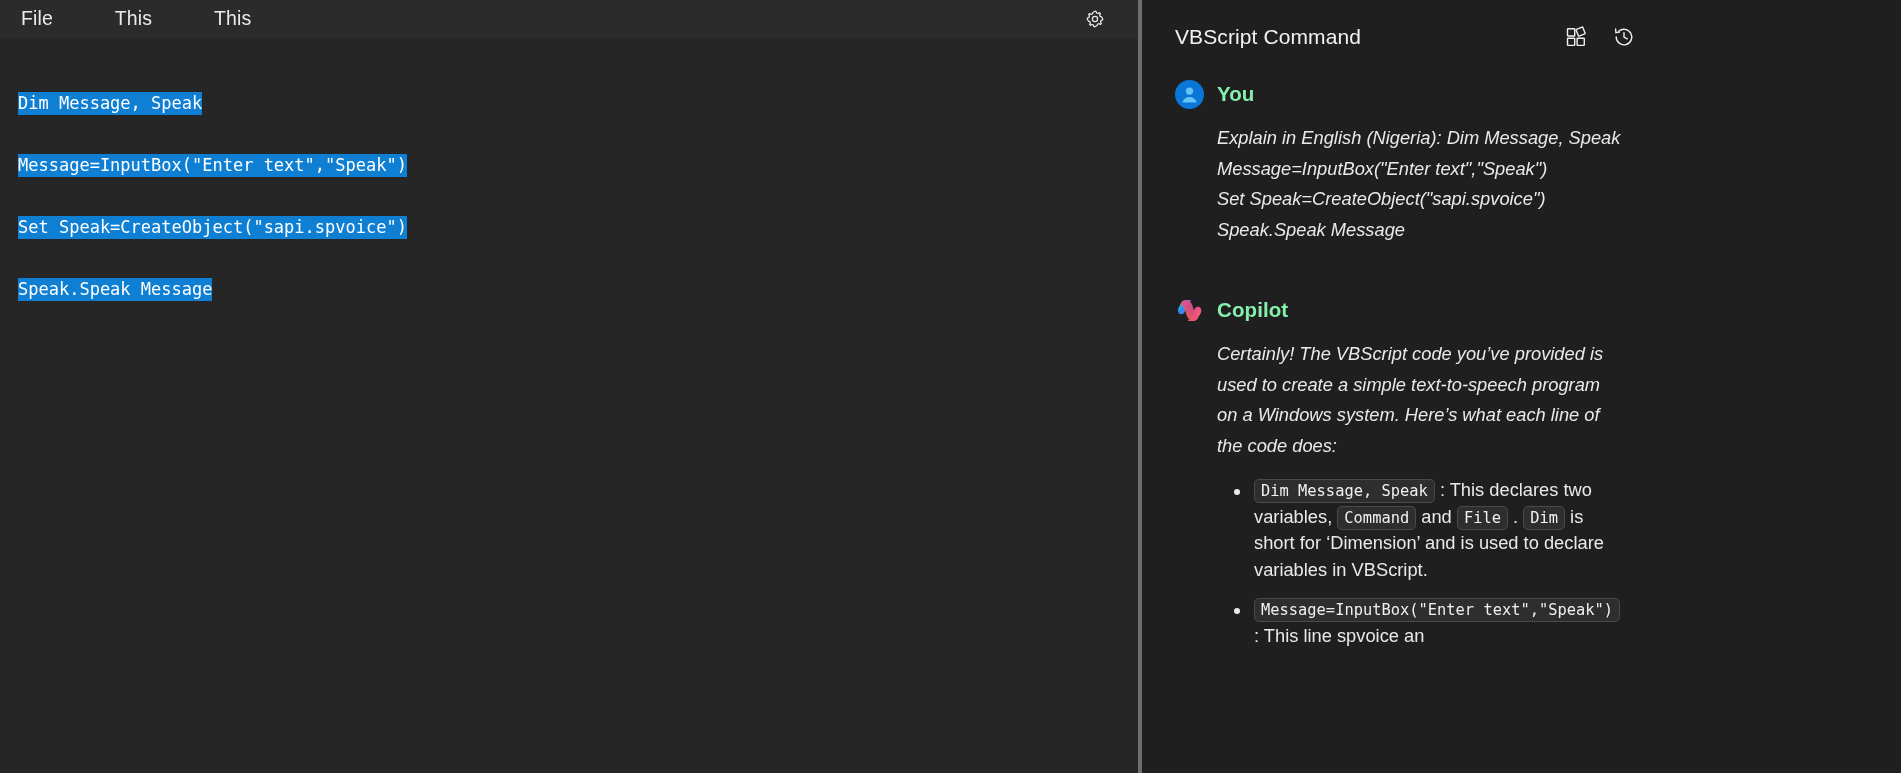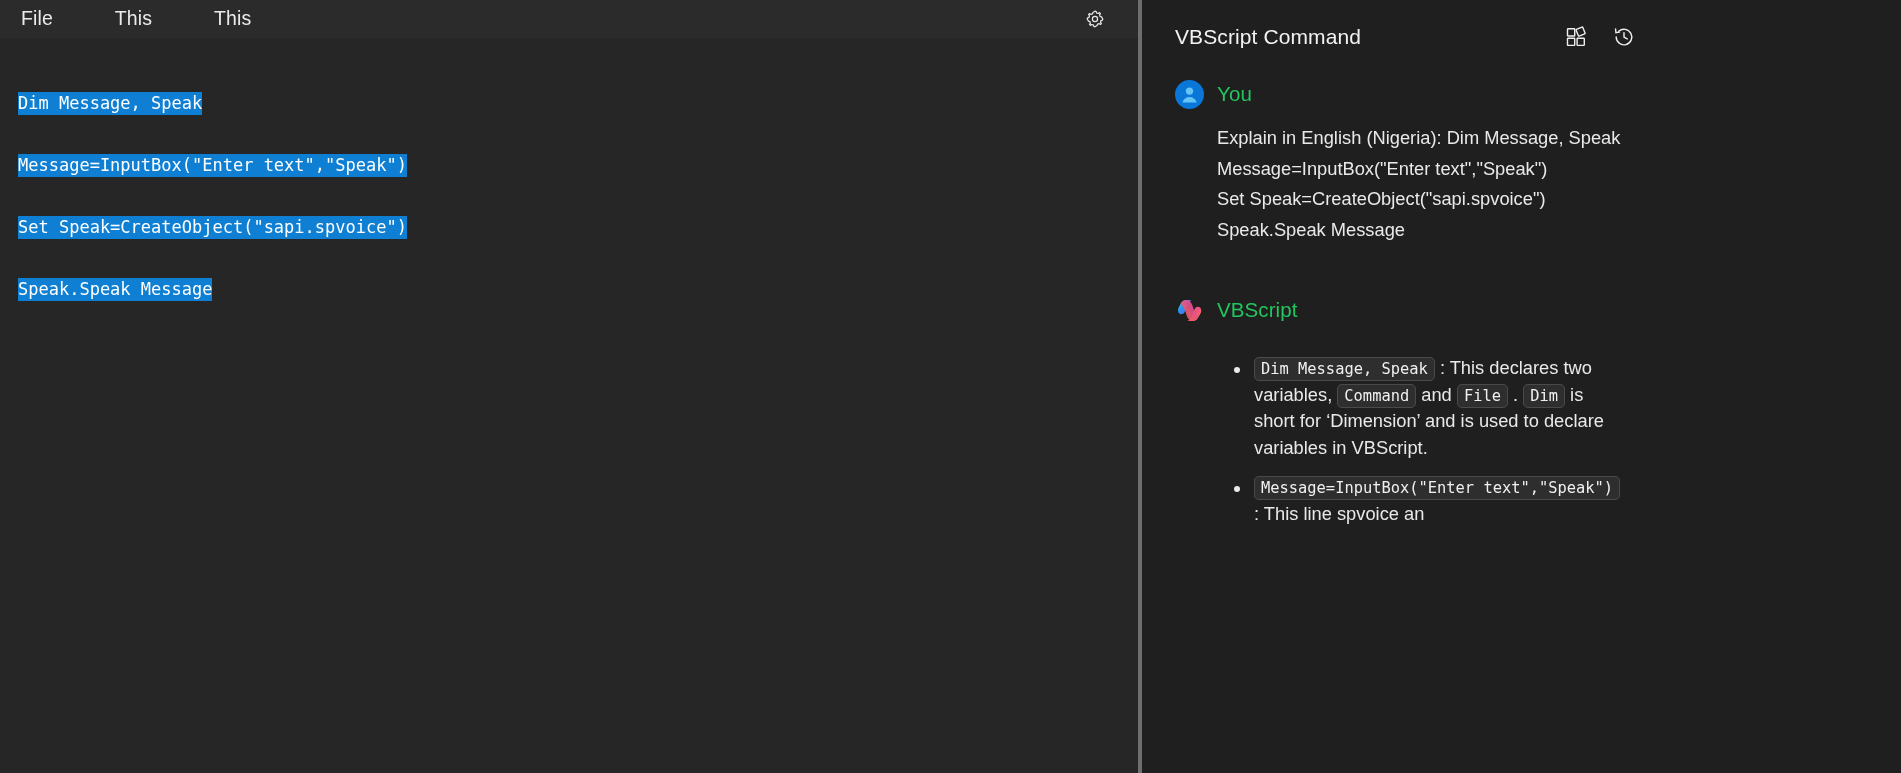--- a/index.html
+++ b/index.html
@@ -152,33 +152,34 @@
   .msg-avatar {
     width: 29px; height: 29px;
     border-radius: 50%;
     flex: 0 0 29px;
     display: flex; align-items: center; justify-content: center;
     overflow: hidden;
   }
   .msg-avatar.user { background: #0a76d8; }
   .msg-avatar.copilot { background: transparent; }
   .msg-author {
-    color: #22c55e;
+    color: #86efac;
     font-size: 20.5px;
     letter-spacing: .1px;
+    font-weight: bold;
   }
 
   .msg-body {
     margin-left: 42px;
     color: #e9e9e9;
     font-size: 18.3px;
     line-height: 30.5px;
     padding-top: 8px;
   }
-  .msg-body .plain { white-space: pre-line; }
+  .msg-body .plain { white-space: pre-line; font-style: italic; }
 
   .msg.user-msg { margin-bottom: 44px; }
 
   ul.answer-list {
     list-style: none;
     margin: 16px 0 0 0;
     padding: 0;
   }
   ul.answer-list > li {
     position: relative;
@@ -312,23 +313,24 @@
                 <linearGradient id="cg3" x1="0" y1="1" x2="1" y2="0">
                   <stop offset="0%" stop-color="#f56a3c"></stop>
                   <stop offset="100%" stop-color="#d93ec0"></stop>
                 </linearGradient>
               </defs>
               <path d="M5.2 8.6c1.2-3.1 3.2-4.6 6.1-4.6h5.9c-2.6.5-3.9 2.1-4.8 4.5l-2.4 6.6c-.8 2.2-1.9 3.2-3.6 3.2-2 0-3.4-1.6-3.4-3.8 0-.8.2-1.7.5-2.6z" fill="url(#cg1)"></path>
               <path d="M23.9 20.2c-1.2 3.1-3.3 4.7-6.2 4.7h-5.6c2.6-.5 4-2.1 4.9-4.6l2.3-6.4c.8-2.2 1.9-3.2 3.6-3.2 2 0 3.4 1.6 3.4 3.8 0 .8-.2 1.7-.5 2.6z" fill="url(#cg2)"></path>
               <path d="M11.3 4c2.9 0 4.6 1.5 5.6 4.3l2.6 7.2c.9 2.5 1.8 3.8 3.9 4.4-.7 2.9-2.6 5-5.7 5-2.9 0-4.6-1.6-5.6-4.4L9.5 13.3C8.6 10.8 7.7 9.4 5.6 8.8 6.3 6 8.2 4 11.3 4z" fill="url(#cg3)" opacity="0.92"></path>
             </svg>
           </div>
-          <div class="msg-author">VBScript</div>
+          <div class="msg-author">Copilot</div>
         </div>
         <div class="msg-body">
+          <div class="plain">Certainly! The VBScript code you’ve provided is used to create a simple text-to-speech program on a Windows system. Here’s what each line of the code does:</div>
 
           <ul class="answer-list">
             <li>
               <code class="chip">Dim Message, Speak</code><span> : This declares two variables, </span><code class="chip">Command</code><span> and </span><code class="chip">File</code><span> . </span><code class="chip">Dim</code><span> is short for ‘Dimension’ and is used to declare variables in VBScript.</span>
             </li>
             <li>
               <code class="chip">Message=InputBox("Enter text","Speak")</code><span> : This line spvoice an</span>
             </li>
           </ul>
         </div>

